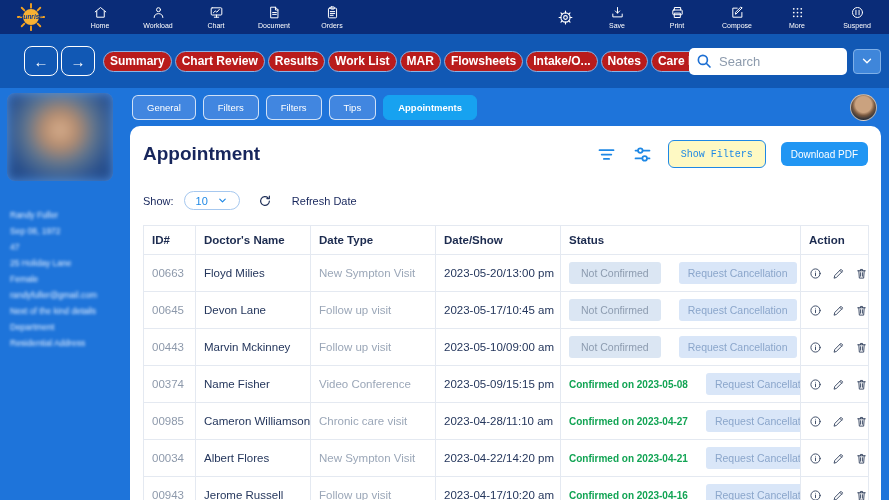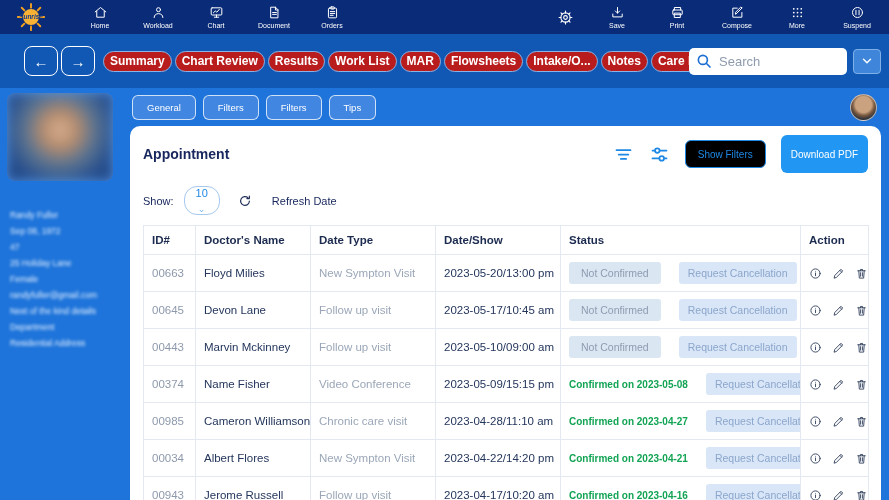--- a/index.html
+++ b/index.html
@@ -36,29 +36,29 @@
 
   .main-wrap{flex:1;display:flex;flex-direction:column;min-width:0;}
   .subtab-row{height:38px;display:flex;align-items:center;padding:0 12px;}
   #subtabs{display:flex;gap:7px;}
   .subtab{height:25px;padding:0 14px;border-radius:6px;border:1px solid rgba(255,255,255,.75);background:#4186e0;color:#fff;font-size:9.5px;cursor:pointer;font-family:inherit;white-space:nowrap;}
   .subtab.active{background:#17a2f0;border-color:#17a2f0;font-weight:bold;}
   .avatar{margin-left:auto;width:27px;height:27px;border-radius:50%;background:radial-gradient(circle at 50% 38%, #caa27f 0 40%, #7a5a41 55%, #2c3038 75%);border:1px solid rgba(255,255,255,.6);cursor:pointer;}
 
   .card{flex:1;background:#fff;border-radius:10px 10px 0 0;margin:0 8px 0 10px;padding:14px 13px 0;overflow:hidden;}
   .title-row{display:flex;align-items:center;height:28px;}
-  .page-title{font-size:14px;font-weight:bold;color:#17265c;}
+  .page-title{font-size:19px;font-weight:bold;color:#17265c;}
   .title-icons{margin-left:auto;display:flex;align-items:center;gap:15px;}
   .icon-btn{cursor:pointer;display:flex;color:#1e88e5;}
-  .btn-outline{height:28px;padding:0 12px;border:1px solid #1e88e5;border-radius:6px;background:#000000;color:#1e88e5;font-size:10px;cursor:pointer;font-family:Liberation Sans, sans-serif;white-space:nowrap;}
-  .btn-solid{height:38px;padding:0 10px;border:none;border-radius:6px;background:#2196f3;color:#fff;font-size:10px;cursor:pointer;font-family:inherit;white-space:nowrap;}
+  .btn-outline{height:28px;padding:0 12px;border:1px solid #1e88e5;border-radius:6px;background:#fef9c3;color:#1e88e5;font-size:10px;cursor:pointer;font-family:Liberation Mono, monospace;white-space:nowrap;}
+  .btn-solid{height:24px;padding:0 10px;border:none;border-radius:6px;background:#2196f3;color:#fff;font-size:10px;cursor:pointer;font-family:inherit;white-space:nowrap;}
 
   .controls-row{display:flex;align-items:center;margin-top:20px;gap:10px;height:25px;}
   .show-label{font-size:11px;color:#17265c;}
-  .page-size{display:flex;align-items:center;gap:9px;border:1px solid #a6c8ef;border-radius:13px;height:29px;padding:0 11px;color:#1e88e5;font-size:11px;cursor:pointer;flex-direction:column;}
+  .page-size{display:flex;align-items:center;gap:9px;border:1px solid #a6c8ef;border-radius:13px;height:19px;padding:0 11px;color:#1e88e5;font-size:11px;cursor:pointer;}
   .refresh{display:flex;align-items:center;gap:20px;margin-left:8px;color:#22325a;cursor:pointer;}
   .refresh-label{font-size:11px;color:#17265c;}
 
   table{margin-top:12px;width:100%;border-collapse:collapse;table-layout:fixed;}
   th,td{border:1px solid #e4e9f1;text-align:left;padding:7px 8px;font-size:11.5px;overflow:hidden;}
   th{color:#1c2b4f;font-weight:bold;padding:8px;white-space:nowrap;}
   .c-id{color:#8d99ab;}
   .c-doc{color:#24365c;white-space:nowrap;}
   .c-visit{color:#9ba7b8;white-space:nowrap;}
   .c-date{color:#24365c;white-space:nowrap;}
@@ -229,20 +229,21 @@
       </div>
   </aside>
 
   <div class="main-wrap">
     <div class="subtab-row">
       <div id="subtabs">
           <button class="subtab">General</button>
           <button class="subtab">Filters</button>
           <button class="subtab">Filters</button>
           <button class="subtab">Tips</button>
+          <button class="subtab active">Appointments</button>
         </div>
       <div class="avatar"></div>
     </div>
 
     <div class="card">
       <div class="title-row">
         <h1 class="page-title">Appointment</h1>
         <div class="title-icons">
           <span class="icon-btn">
             <svg width="21" height="21" viewBox="0 0 24 24" fill="none" stroke="currentColor" stroke-width="2" stroke-linecap="round">

